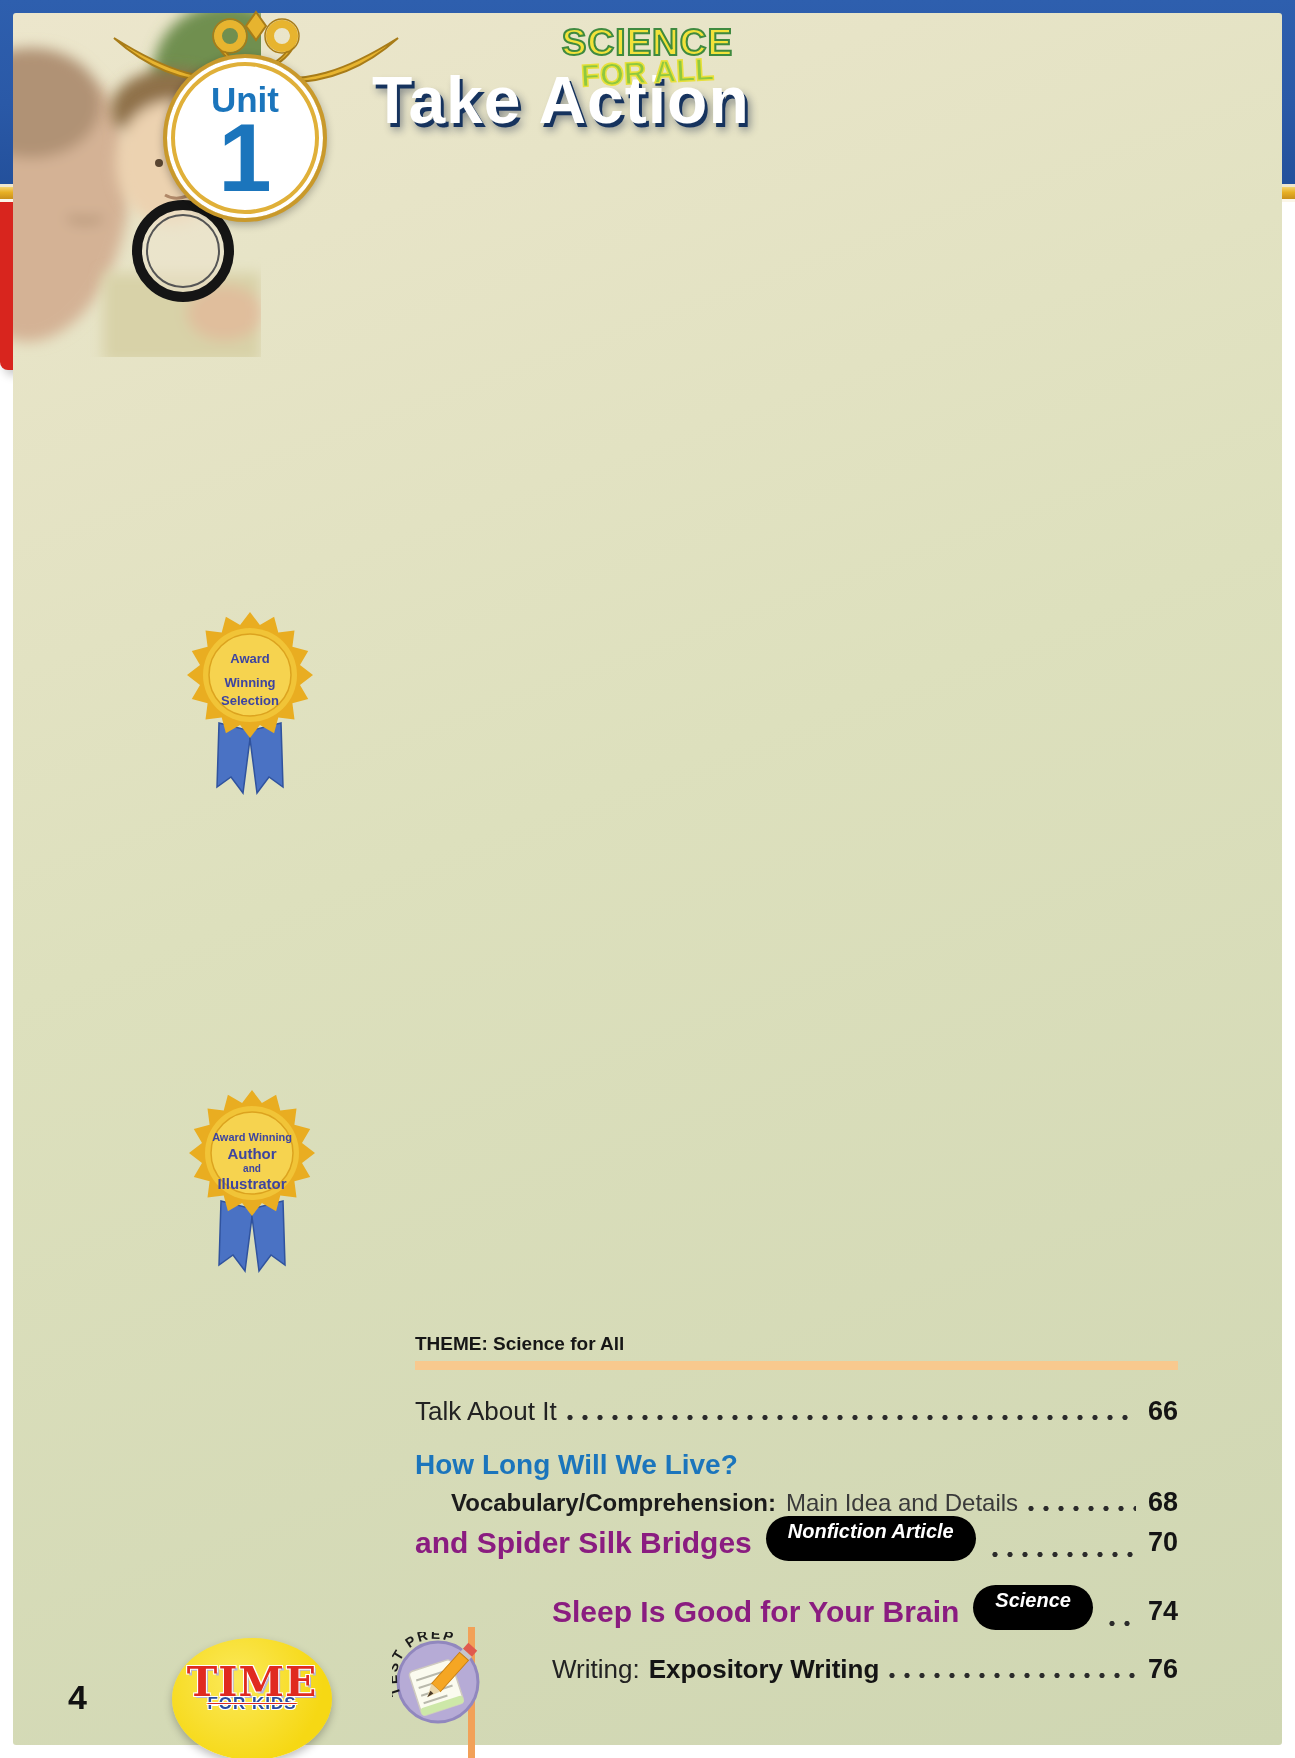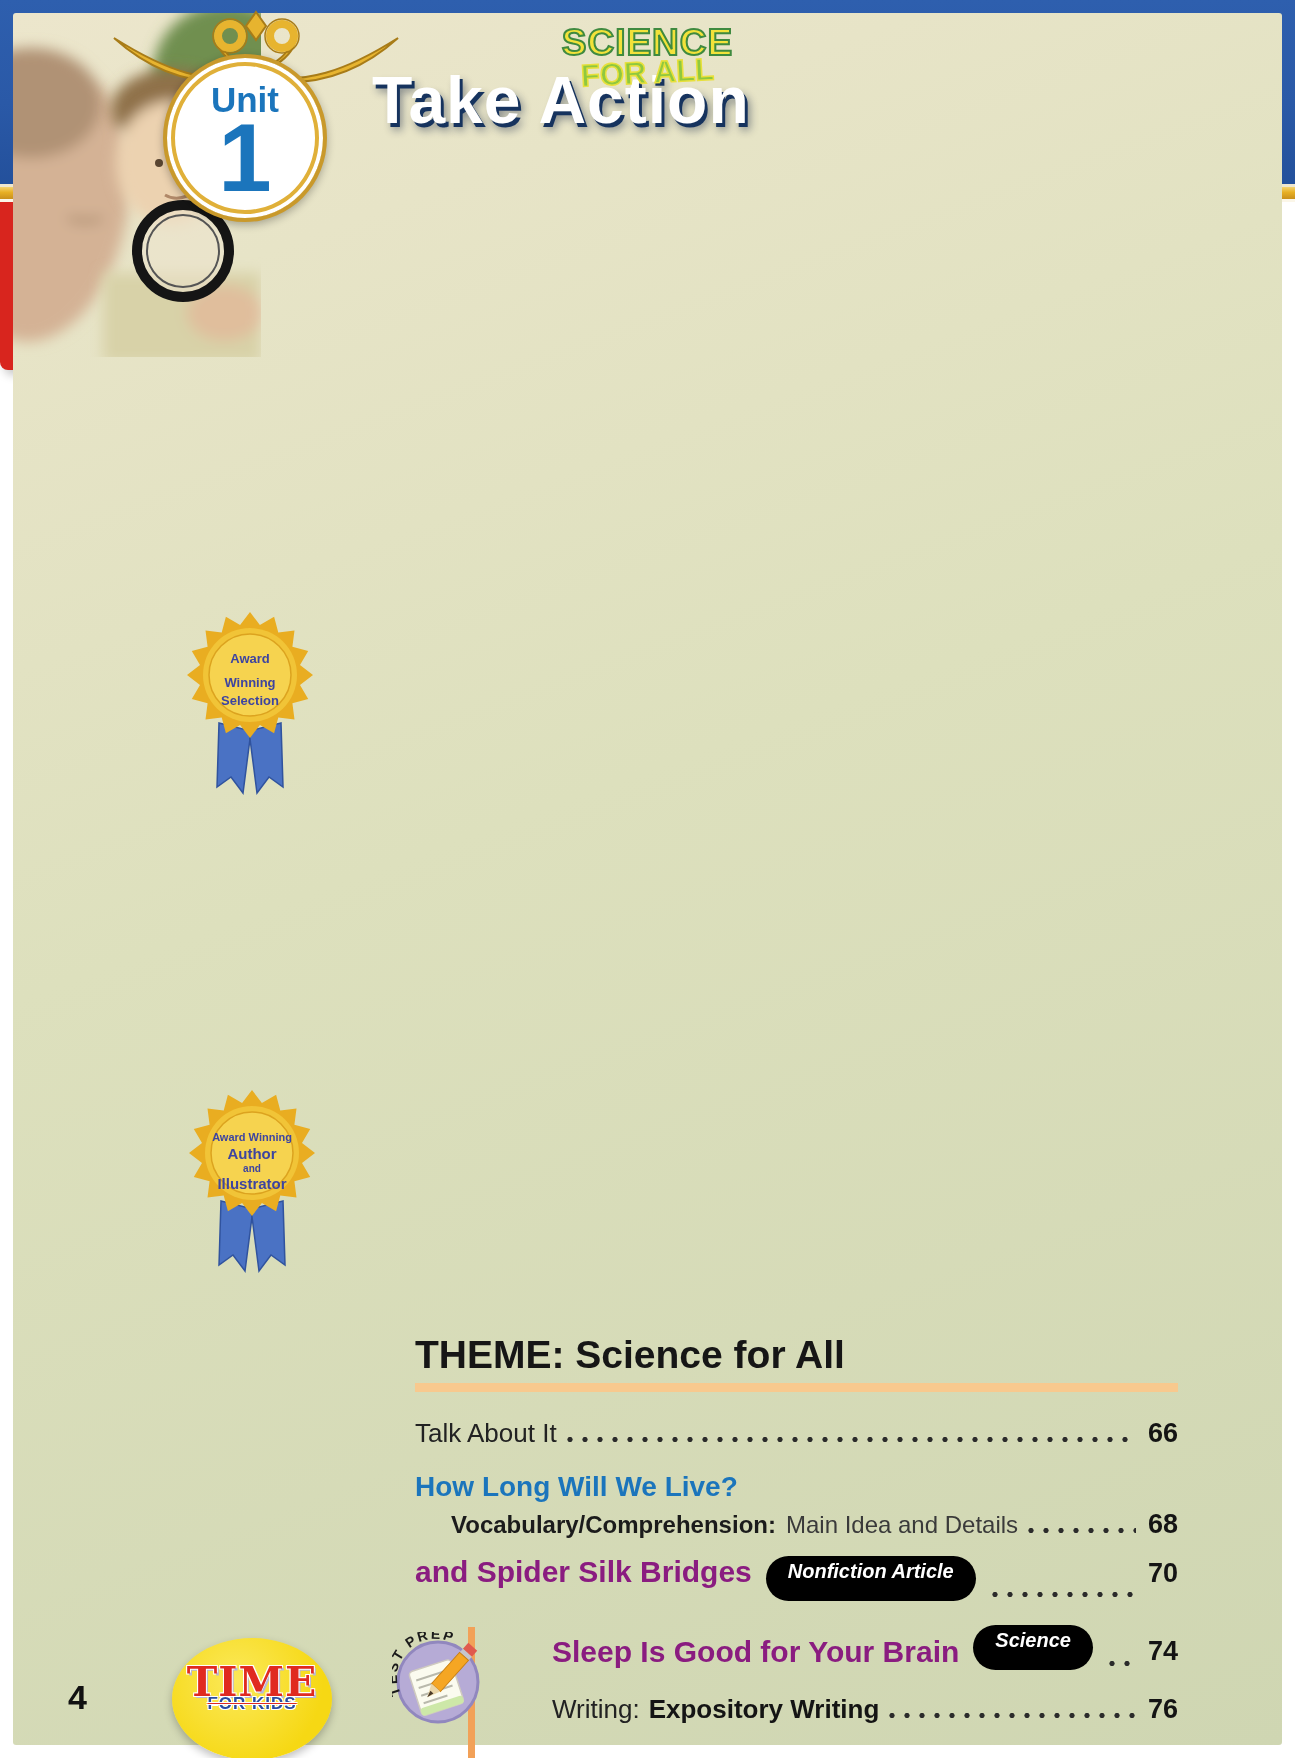--- a/index.html
+++ b/index.html
@@ -20,30 +20,30 @@
   .unit-circle{position:absolute;left:163px;top:54px;width:156px;height:160px;border-radius:50%;
     background:#ffffff;border:4px solid #C9992B;
     box-shadow:inset 0 0 0 4px #ffffff,inset 0 0 0 8px #E0B039,0 3px 8px rgba(0,0,0,.28);
     z-index:5;text-align:center;}
   .unit-word{margin-top:22px;font-size:35px;font-weight:800;color:#1B75BC;}
   .unit-num{margin-top:-8px;font-size:96px;font-weight:800;color:#1B75BC;line-height:0.95;}
 
   
   .section{position:absolute;left:415px;width:763px;}
   .s1{top:266px}.s2{top:800px}.s3{top:1333px}
-  .theme{font-size:39px;font-weight:800;color:#161616;}
+  .theme{font-size:19px;font-weight:800;color:#161616;}
   .rule{height:9px;background:#F8C98E;margin-top:6px;}
   .row{display:flex;align-items:baseline;}
   .toc{margin-top:26px;font-size:26px;font-weight:500;color:#222;}
   .btitle{margin-top:22px;font-size:28px;font-weight:800;color:#1B75BC;}
   .vocab{margin-top:6px;font-size:24px;color:#3a3a3a;padding-left:36px;}
   .vb{font-weight:700;color:#1b1b1b;}
   .vr{margin-left:10px;}
   .pline{margin-top:18px;font-size:30px;font-weight:800;color:#8A1C80;line-height:1.2;}
-  .pline2{margin-top:14px;}
+  .pline2{margin-top:2px;align-items:center;}
   .byline{margin-top:4px;font-size:24px;font-style:italic;color:#2a2a2a;padding-left:36px;}
   .writing{margin-top:24px;font-size:26px;color:#222;}
   .wb{font-weight:700;margin-left:9px;color:#141414;}
   .pg{font-size:27px;font-weight:600;color:#141414;margin-left:2px;}
   .badge{display:inline-block;background:#000000;color:#fff;font-weight:700;font-size:20px;
     padding:5px 22px 20px;border-radius:24px;margin:0 6px 0 14px;line-height:1;position:relative;top:-4px;white-space:nowrap;font-style:italic;}
   .leader{flex:1;height:7px;margin:0 10px 6px 10px;min-width:26px;align-self:flex-end;
     background-image:radial-gradient(circle at 3px 3.5px,#2b2b2b 2.3px,rgba(0,0,0,0) 2.9px);
     background-size:15px 7px;background-repeat:repeat-x;background-position:left center;}
   .pline .leader{margin-bottom:7px;}

